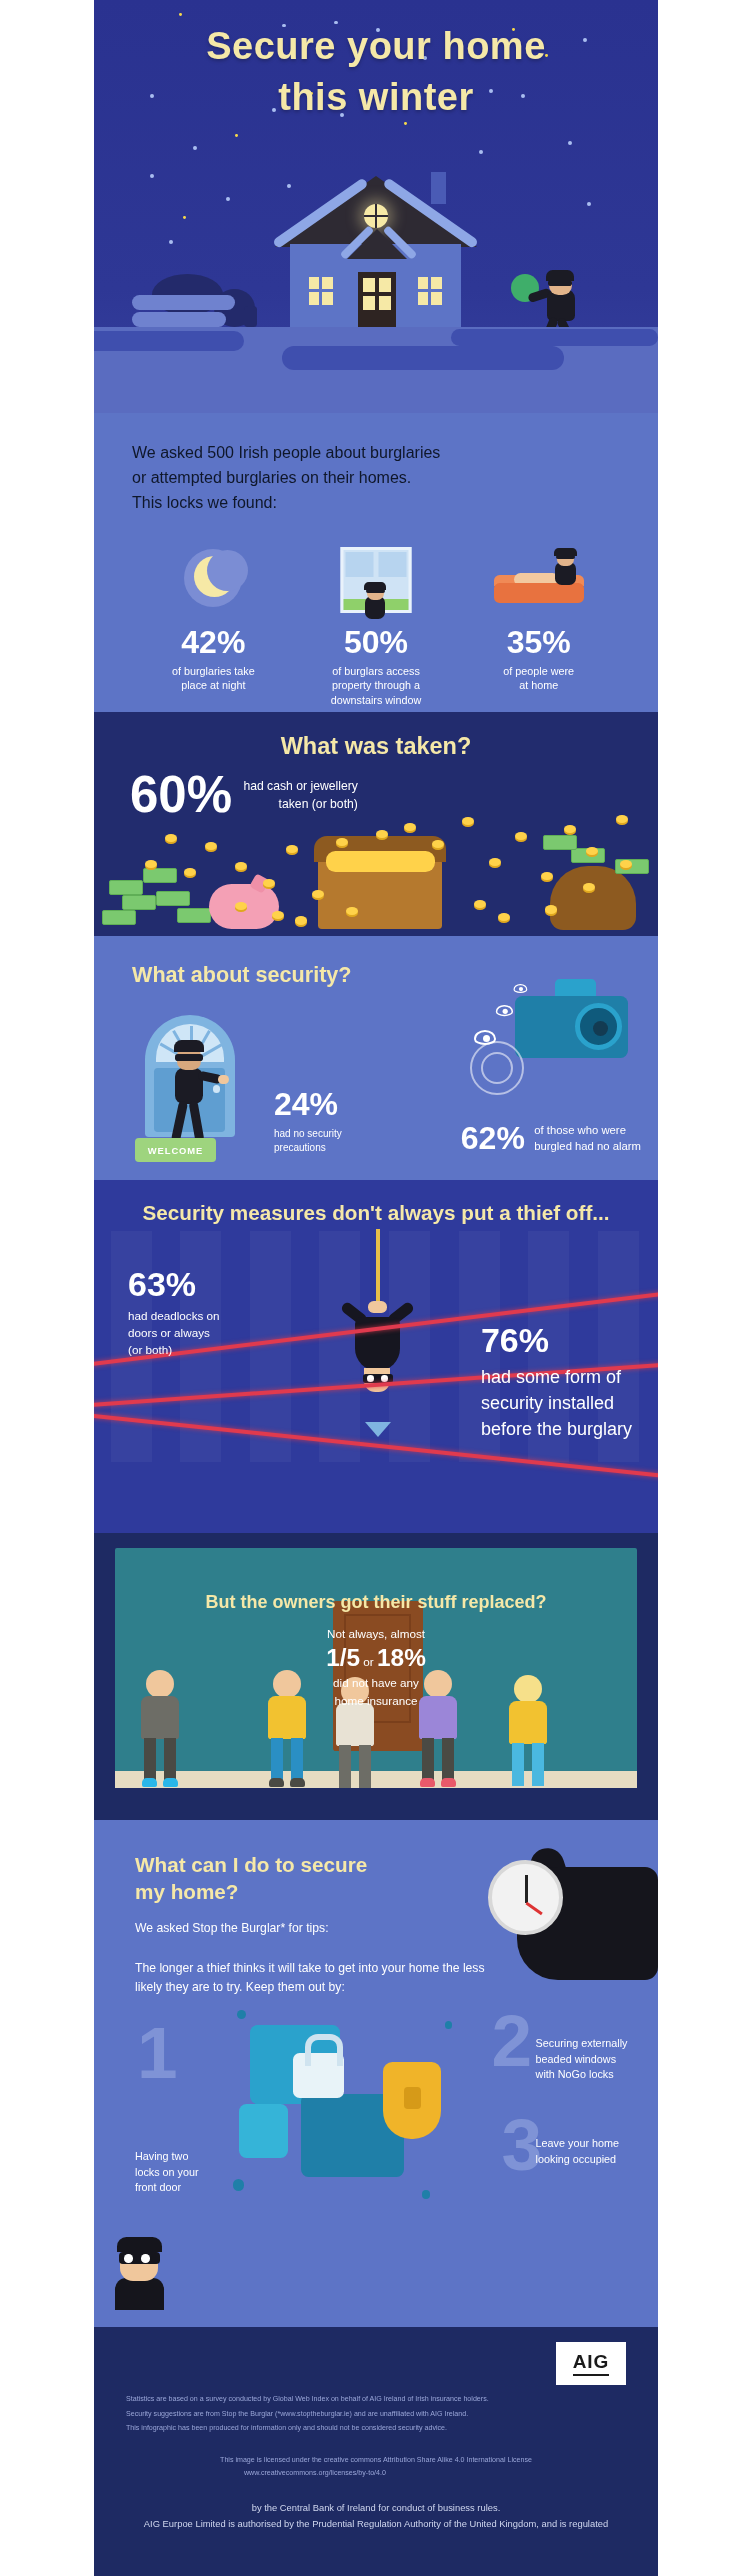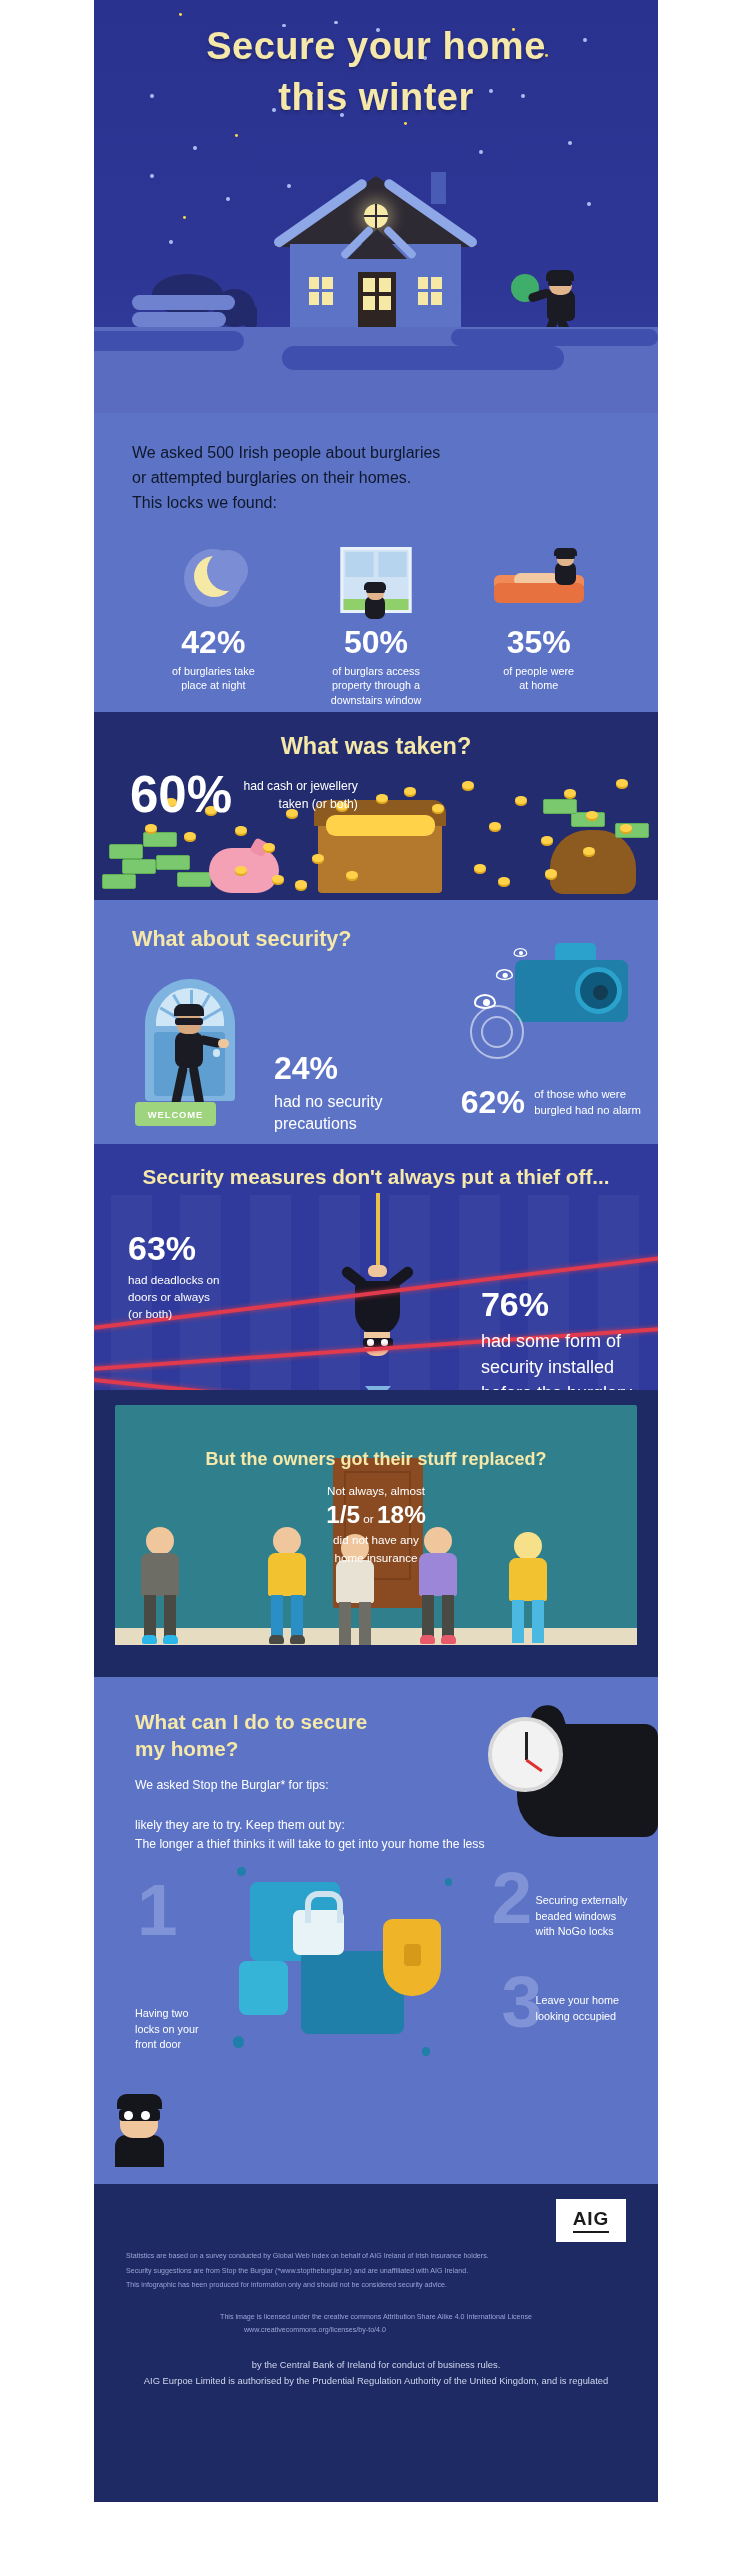--- a/index.html
+++ b/index.html
@@ -109,21 +109,21 @@
   .sofa .seat { position:absolute; left:0; bottom:5.6px; width:90px; height:20.7px; background:#e8723f; border-radius:5.6px; }
   .sofa .back { position:absolute; left:0; bottom:22.5px; width:90px; height:11.3px; background:#f08a56; border-radius:5.6px 5.6px 0 0; }
   .sofa .person { position:absolute; left:20.7px; bottom:22.5px; width:45px; height:13px; background:#f2c9a0; border-radius:6.6px; }
   .miniThief { position:absolute; right:1.9px; bottom:17px; width:32px; height:41px; }
   .miniThief .t { position:absolute; left:5.6px; top:11.3px; width:20.7px; height:22.5px; background:#1b1b24; border-radius:6.6px; }
   .miniThief .h { position:absolute; left:7.5px; top:0; width:17px; height:15px; background:#e2b48b; border-radius:6.6px; }
   .miniThief .hat{ position:absolute; left:4.7px; top:-2.8px; width:22.5px; height:7.5px; background:#1b1b24; border-radius:4.7px 4.7px 0 0; }
   .miniThief .m { position:absolute; left:6.6px; top:3.8px; width:19px; height:4.7px; background:#1b1b24; border-radius:1.9px; }
 
   
-  .taken { height: 188px; background:#222c6e; }
+  .taken { height: 224px; background:#222c6e; }
   .sectTitle { color:#f5e8a8; font-size:23.5px; font-weight:bold; text-align:center; padding-top:20.7px; }
   .takenRow { display:flex; align-items:flex-start; padding: 11.3px 0 0 36px; position:relative; z-index:3;text-align:right; }
   .bigPct { color:#fff; font-size:51px; font-weight:bold; line-height:.95; }
   .bigCap { color:#fff; font-size:12.2px; line-height:1.4; margin:7.5px 0 0 11.3px; }
 
   .treasure { position:absolute; left:0; right:0; bottom:0; height:132px; }
   .chest { position:absolute; left:224px; bottom:7.5px; width:124px; height:70px; background:#b5792e; border-radius:3.8px; }
   .chest .lid { position:absolute; left:-3.8px; top:-22.5px; width:132px; height:26px; background:#8d5a20; border-radius:13px 13px 0 0; }
   .chest .gold { position:absolute; left:7.5px; top:-7.5px; width:109px; height:20.7px; background:#ffd24a; border-radius:9.4px; }
   .coin { position:absolute; width:12.2px; height:8.5px; background:#ffd24a; border-radius:50%; box-shadow:0 1.9px 0 #e0a81f; }
@@ -156,27 +156,27 @@
   .camBody { position:absolute; right:9.4px; top:17px; width:113px; height:62px; background:#1f7fa8; border-radius:7.5px; }
   .camLens { position:absolute; right:15px; top:24.4px; width:47px; height:47px; border-radius:50%; background:#0f5a7c; border:5.6px solid #2aa2cc; }
   .camLens:after { content:""; position:absolute; left:13px; top:13px; width:15px; height:15px; border-radius:50%; background:#133b52; }
   .camTop { position:absolute; right:41px; top:0; width:41px; height:20.7px; background:#2aa2cc; border-radius:4.7px; }
   .eyeIcon { position:absolute; width:22.5px; height:15px; border:2.3px solid #ffffff; border-radius:50% 50% 50% 50% / 60% 60% 40% 40%; }
   .eyeIcon:after { content:""; position:absolute; left:6.6px; top:2.8px; width:7.5px; height:7.5px; border-radius:50%; background:#fff; }
   .ring { position:absolute; border:2.3px solid rgba(255,255,255,.55); border-radius:50%; }
 
   .secStat1 { position:absolute; left:180px; top:150px; }
   .secStat1 .p { color:#fff; font-size:32px; font-weight:bold; }
-  .secStat1 .c { color:#fff; font-size:16px; line-height:1.4; margin-top:3.8px; }
+  .secStat1 .c { color:#fff; font-size:10px; line-height:1.4; margin-top:3.8px; }
   .secStat2 { position:absolute; right:17px; top:184px; display:flex; align-items:center; }
   .secStat2 .p { color:#fff; font-size:32px; font-weight:bold; }
   .secStat2 .c { color:#fff; font-size:11.3px; line-height:1.35; margin-left:9.4px; max-width:132px; }
 
   
-  .laser { height: 246px; background: #2f3a9c; }
+  .laser { height: 353px; background: #2f3a9c; }
   .laser .t { color:#f5e8a8; font-size:20.7px; font-weight:bold; text-align:center; padding-top:20.7px; }
   .vbar { position:absolute; top:51px; width:41px; height:231px; background:rgba(255,255,255,.045); }
   .laserLine { position:absolute; height:3.8px; background:#e03a4e; transform-origin:left center; box-shadow:0 0 5.6px rgba(224,58,78,.8); }
   .rope { position:absolute; left:282px; top:49px; width:3.8px; height:73px; background:#e8c04a; }
   .hangThief { position:absolute; left:246px; top:113px; width:75px; height:101px; }
   .hangThief .body { position:absolute; left:15px; top:24.4px; width:45px; height:54px; background:#161620; border-radius:7.5px 7.5px 24.4px 24.4px; }
   .hangThief .armL { position:absolute; left:0px; top:15px; width:28px; height:11.3px; background:#161620; border-radius:5.6px; transform:rotate(38deg); }
   .hangThief .armR { position:absolute; right:0px; top:15px; width:28px; height:11.3px; background:#161620; border-radius:5.6px; transform:rotate(-38deg); }
   .hangThief .hands{ position:absolute; left:28px; top:7.5px; width:19px; height:12.2px; background:#f0c79c; border-radius:5.6px; }
   .hangThief .head { position:absolute; left:24.4px; top:75px; width:26px; height:24.4px; background:#f0c79c; border-radius:0 0 11.3px 11.3px; }
@@ -637,22 +637,22 @@
     </div>
   </section>
 
   <section class="sect tips">
     <div class="t">
       <div>What can I do to secure</div>
       <div>my home?</div>
     </div>
     <div class="p1">We asked Stop the Burglar* for tips:</div>
     <div class="p2">
+      <div>The longer a thief thinks it will take to get into your home the less</div>
       <div>likely they are to try. Keep them out by:</div>
-      <div>The longer a thief thinks it will take to get into your home the less</div>
     </div>
 
     <div class="clockHand">
       <div class="thumb"></div>
       <div class="glove"></div>
       <div class="clock"></div>
     </div>
 
     <div class="numrow">
       <div class="bignum" style="left:43px; top:20.7px;">1</div>

